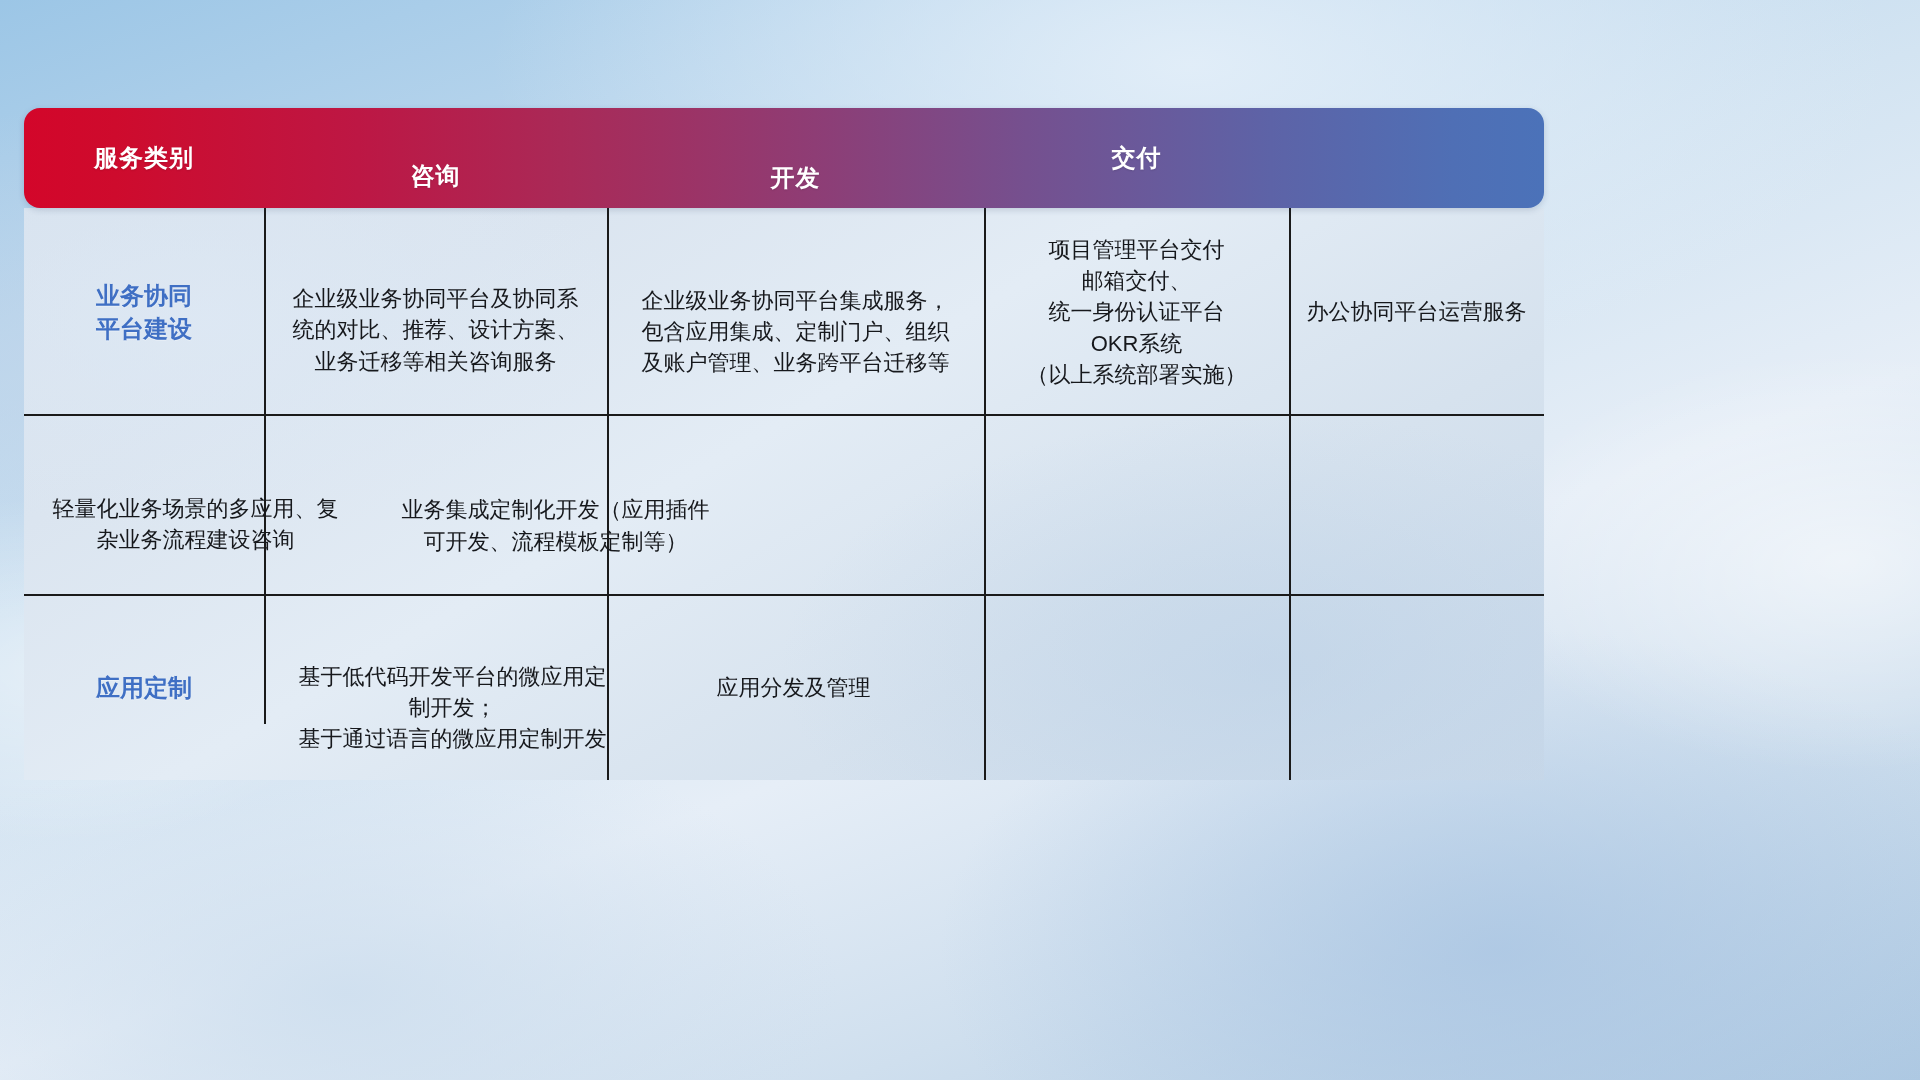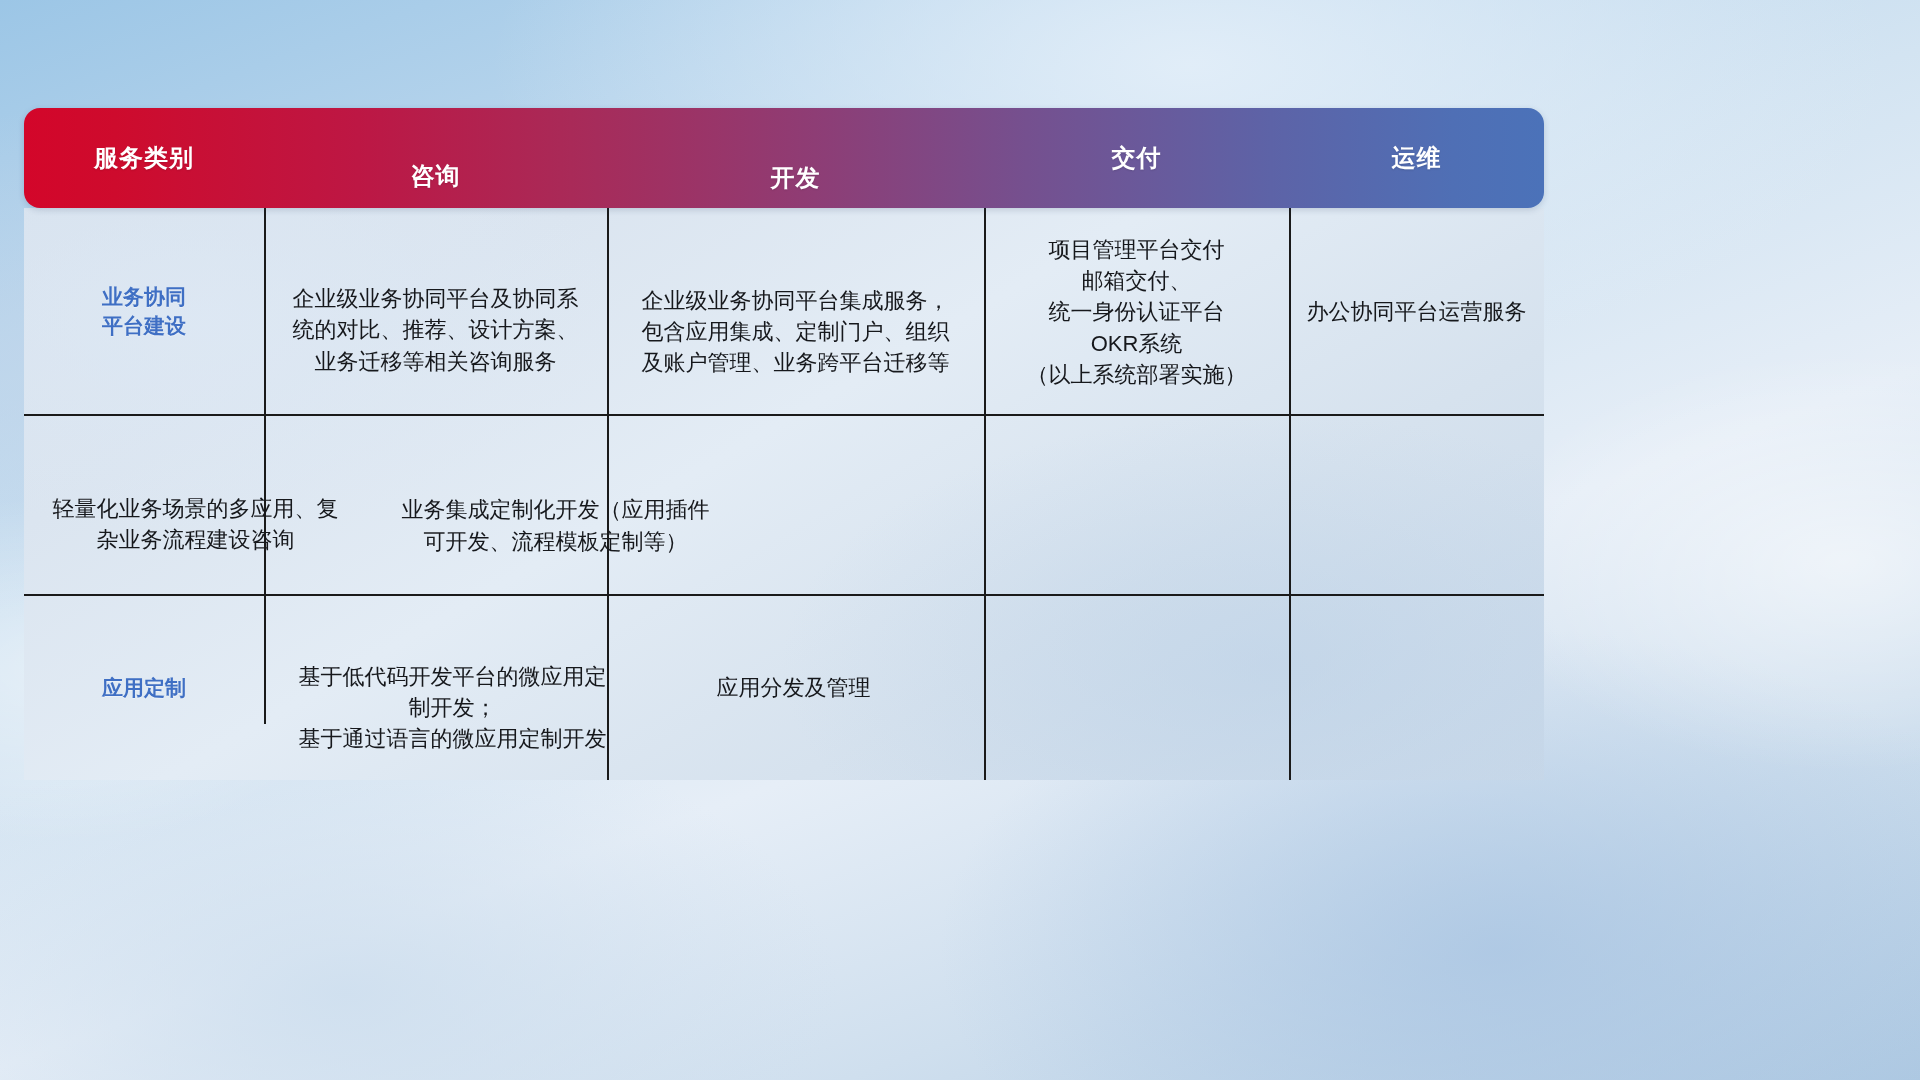--- a/index.html
+++ b/index.html
@@ -103,21 +103,21 @@
   .cell .txt {
     font-size: 22px;
     line-height: 1.42;
     color: #16181c;
     text-align: center;
     white-space: pre-line;
   }
   .cell.label .txt {
     color: #3f6fc4;
     font-weight: bold;
-    font-size: 21px;
+    font-size: 24px;
     line-height: 1.38;
     text-shadow: 0 1px 0 rgba(255,255,255,0.35);
   }
 
   
   .c0 { width: 240px; }
   .c1 { width: 343px; margin-top: 36px; }
   .c2 { width: 377px; margin-top: 39px; }
   .c3 { width: 305px; }
   .c4 { width: 255px; }
@@ -151,23 +151,20 @@
       <span>服务类别</span>
     </div>
     <div class="hcell c1">
       <span>咨询</span>
     </div>
     <div class="hcell c2">
       <span>开发</span>
     </div>
     <div class="hcell c3">
       <span>交付</span>
-    </div>
-    <div class="hcell c4">
-      <span>运维</span>
     </div>
   </div>
 
   <div class="body">
 
     <div class="vline" style="left:240px;  height:516px; top:0;"></div>
     <div class="vline" style="left:583px;  height:572px; top:0;"></div>
     <div class="vline" style="left:960px;  height:572px; top:0;"></div>
     <div class="vline" style="left:1265px; height:572px; top:0;"></div>
 

